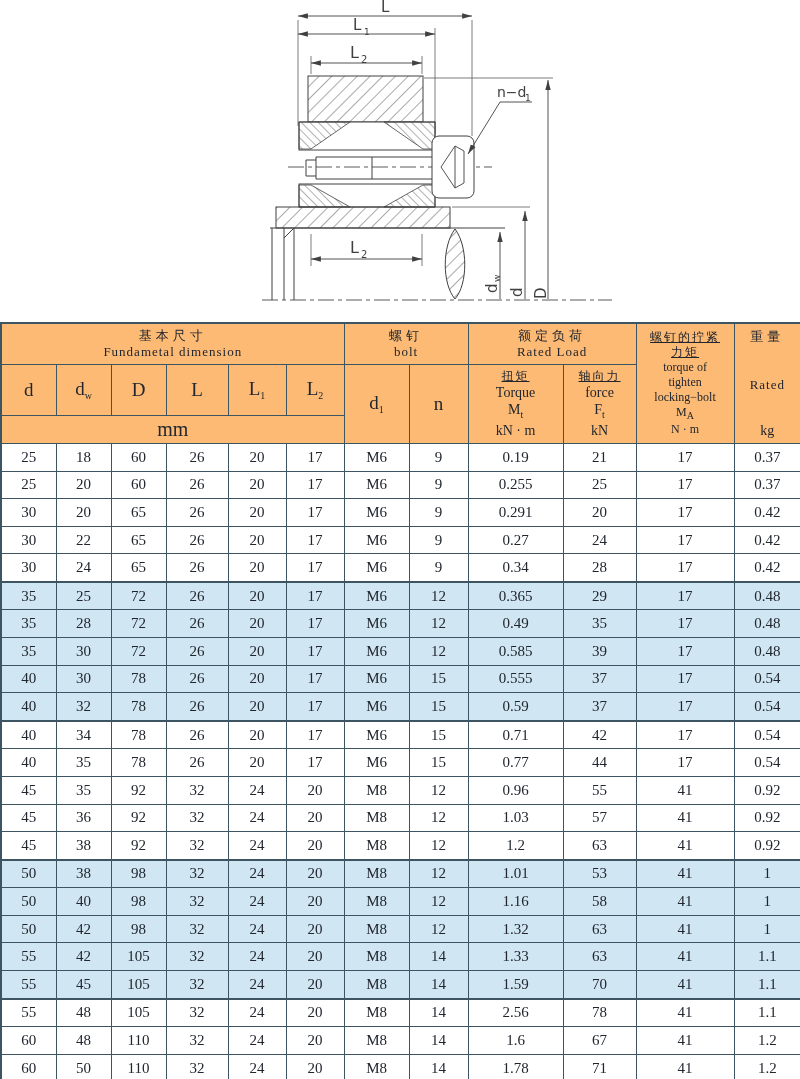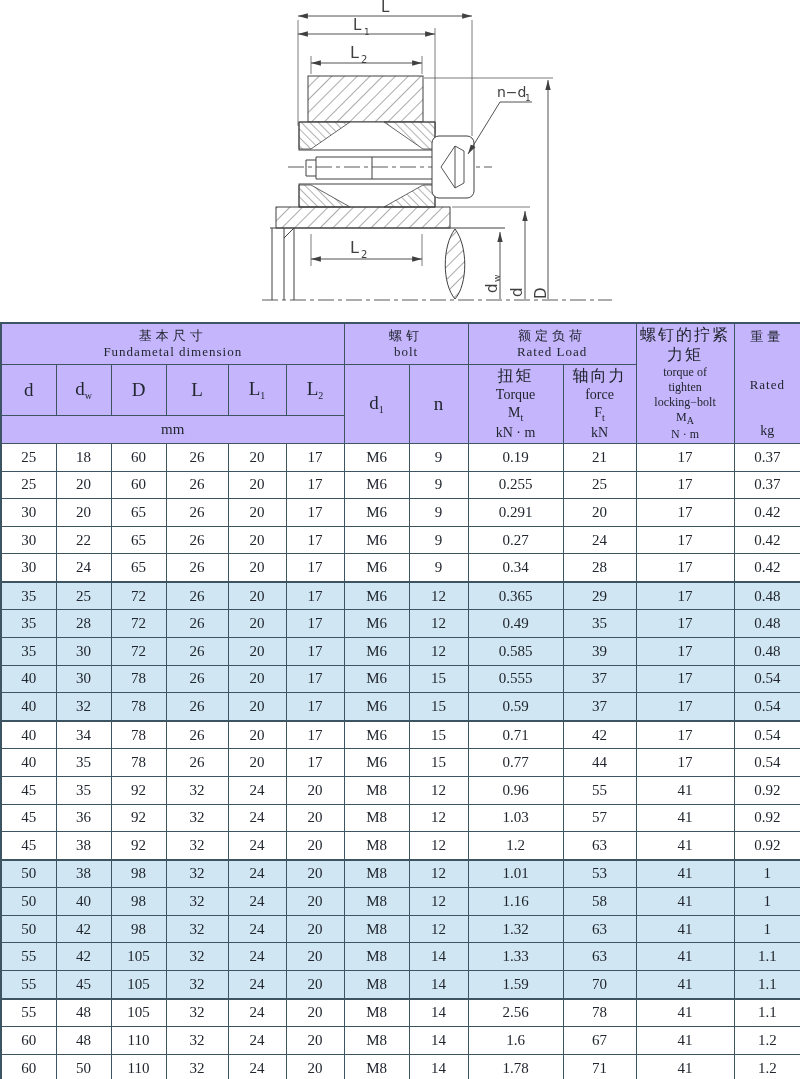--- a/index.html
+++ b/index.html
@@ -13,31 +13,31 @@
   
   table.spec{
     position:absolute;top:322px;left:0;width:800px;
     border-collapse:collapse;table-layout:fixed;
     border:2px solid #3d5463;
   }
   .spec th,.spec td{
     border:1px solid #3d5463;text-align:center;vertical-align:middle;
     padding:0;font-weight:normal;
   }
-  .spec thead th{background:#c4b5fd;margin-left:6px;}
+  .spec thead th{background:#fdba74;margin-left:6px;}
   .spec .zh{font-size:13px;letter-spacing:4px;}
-  .spec .zh-sm{font-size:16px;letter-spacing:2px;}
+  .spec .zh-sm{font-size:12px;letter-spacing:2px;text-decoration:underline;}
   .spec .en{font-size:13px;letter-spacing:1px;}
   .spec .en-sm{font-size:12px;}
   .spec .sym{font-size:19px;}
   .spec .sub{font-size:10px;vertical-align:sub;}
   .spec .unitline{font-size:14px;}
   .spec tr.h1 th{height:40px;}
   .spec tr.h2 th{height:50px;}
-  .spec tr.h3 th{height:27px;font-size:15px;}
+  .spec tr.h3 th{height:27px;font-size:20px;}
   .spec td{height:26.58px;font-size:15px;background:#ffffff;}
   .spec tr.blue td{background:#d0e6f2;}
   .spec tr.sep td{border-top:2px solid #3d5463;}
   .weight-cell{display:flex;flex-direction:column;justify-content:space-between;height:111px;padding:4px 0;align-items:center;}
   .stack{line-height:1.25;}
 </style>
 </head>
 <body>
 
 <svg id="drawing" width="800" height="322" viewBox="0 0 800 322">

